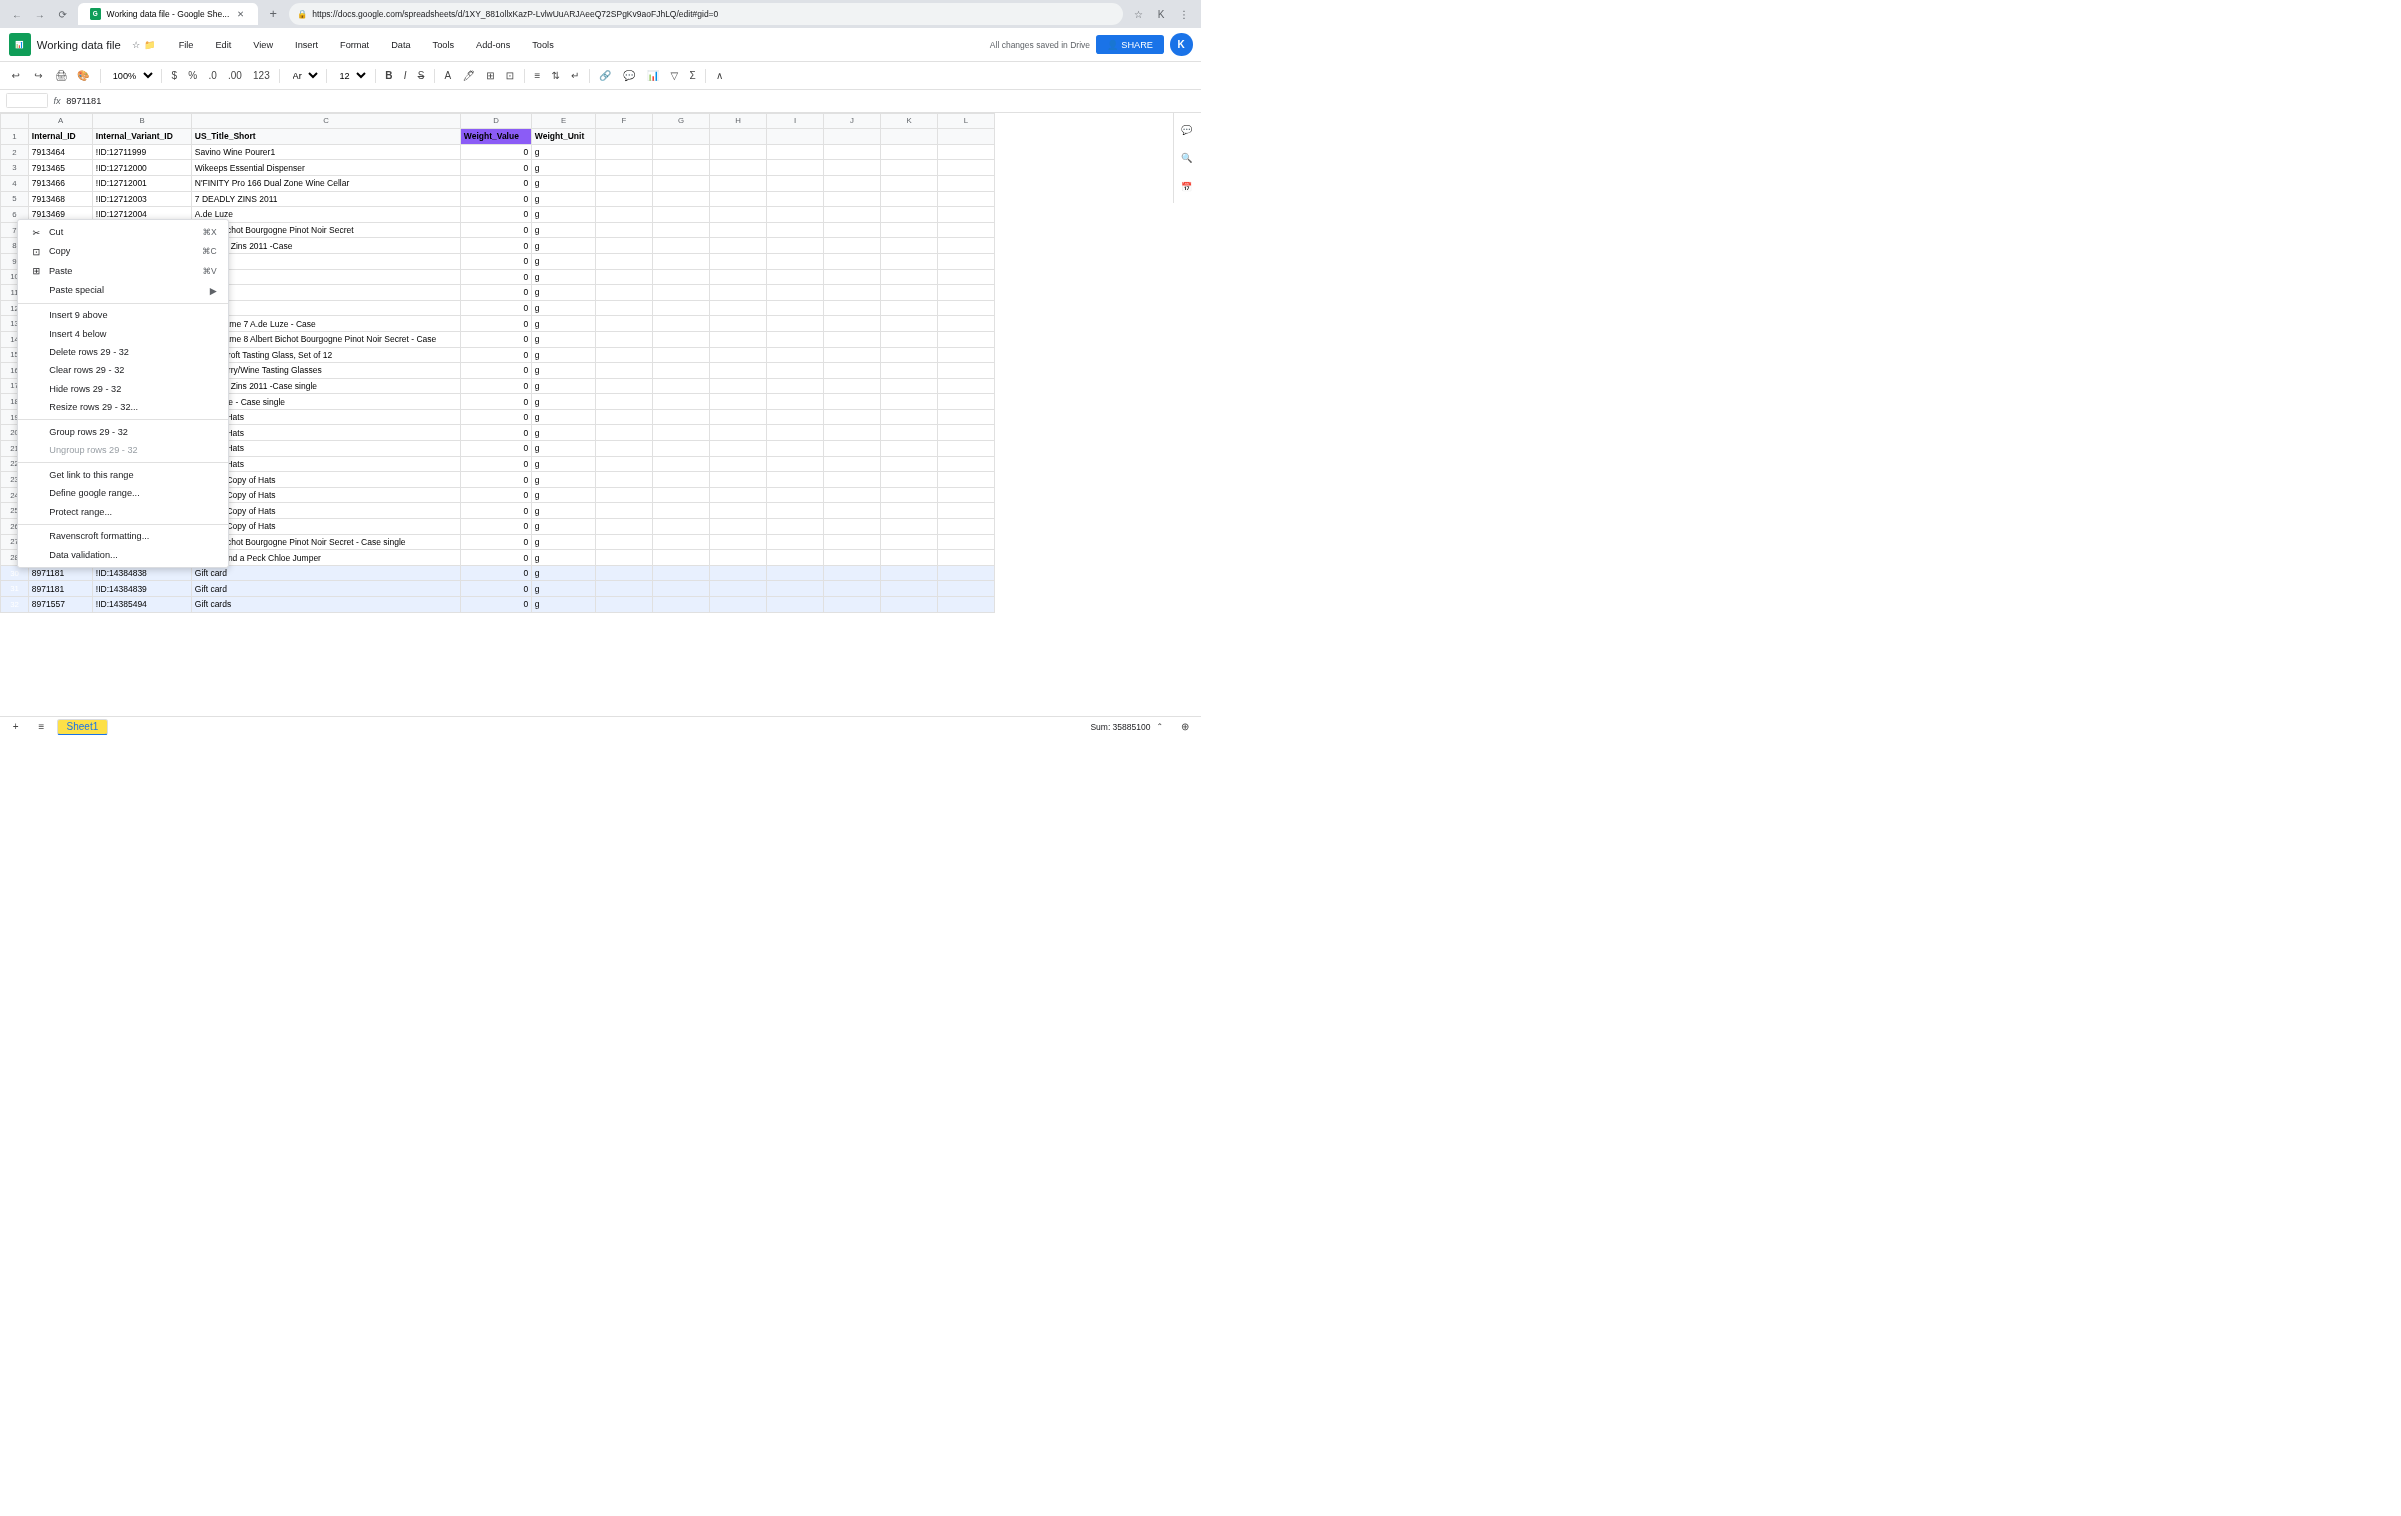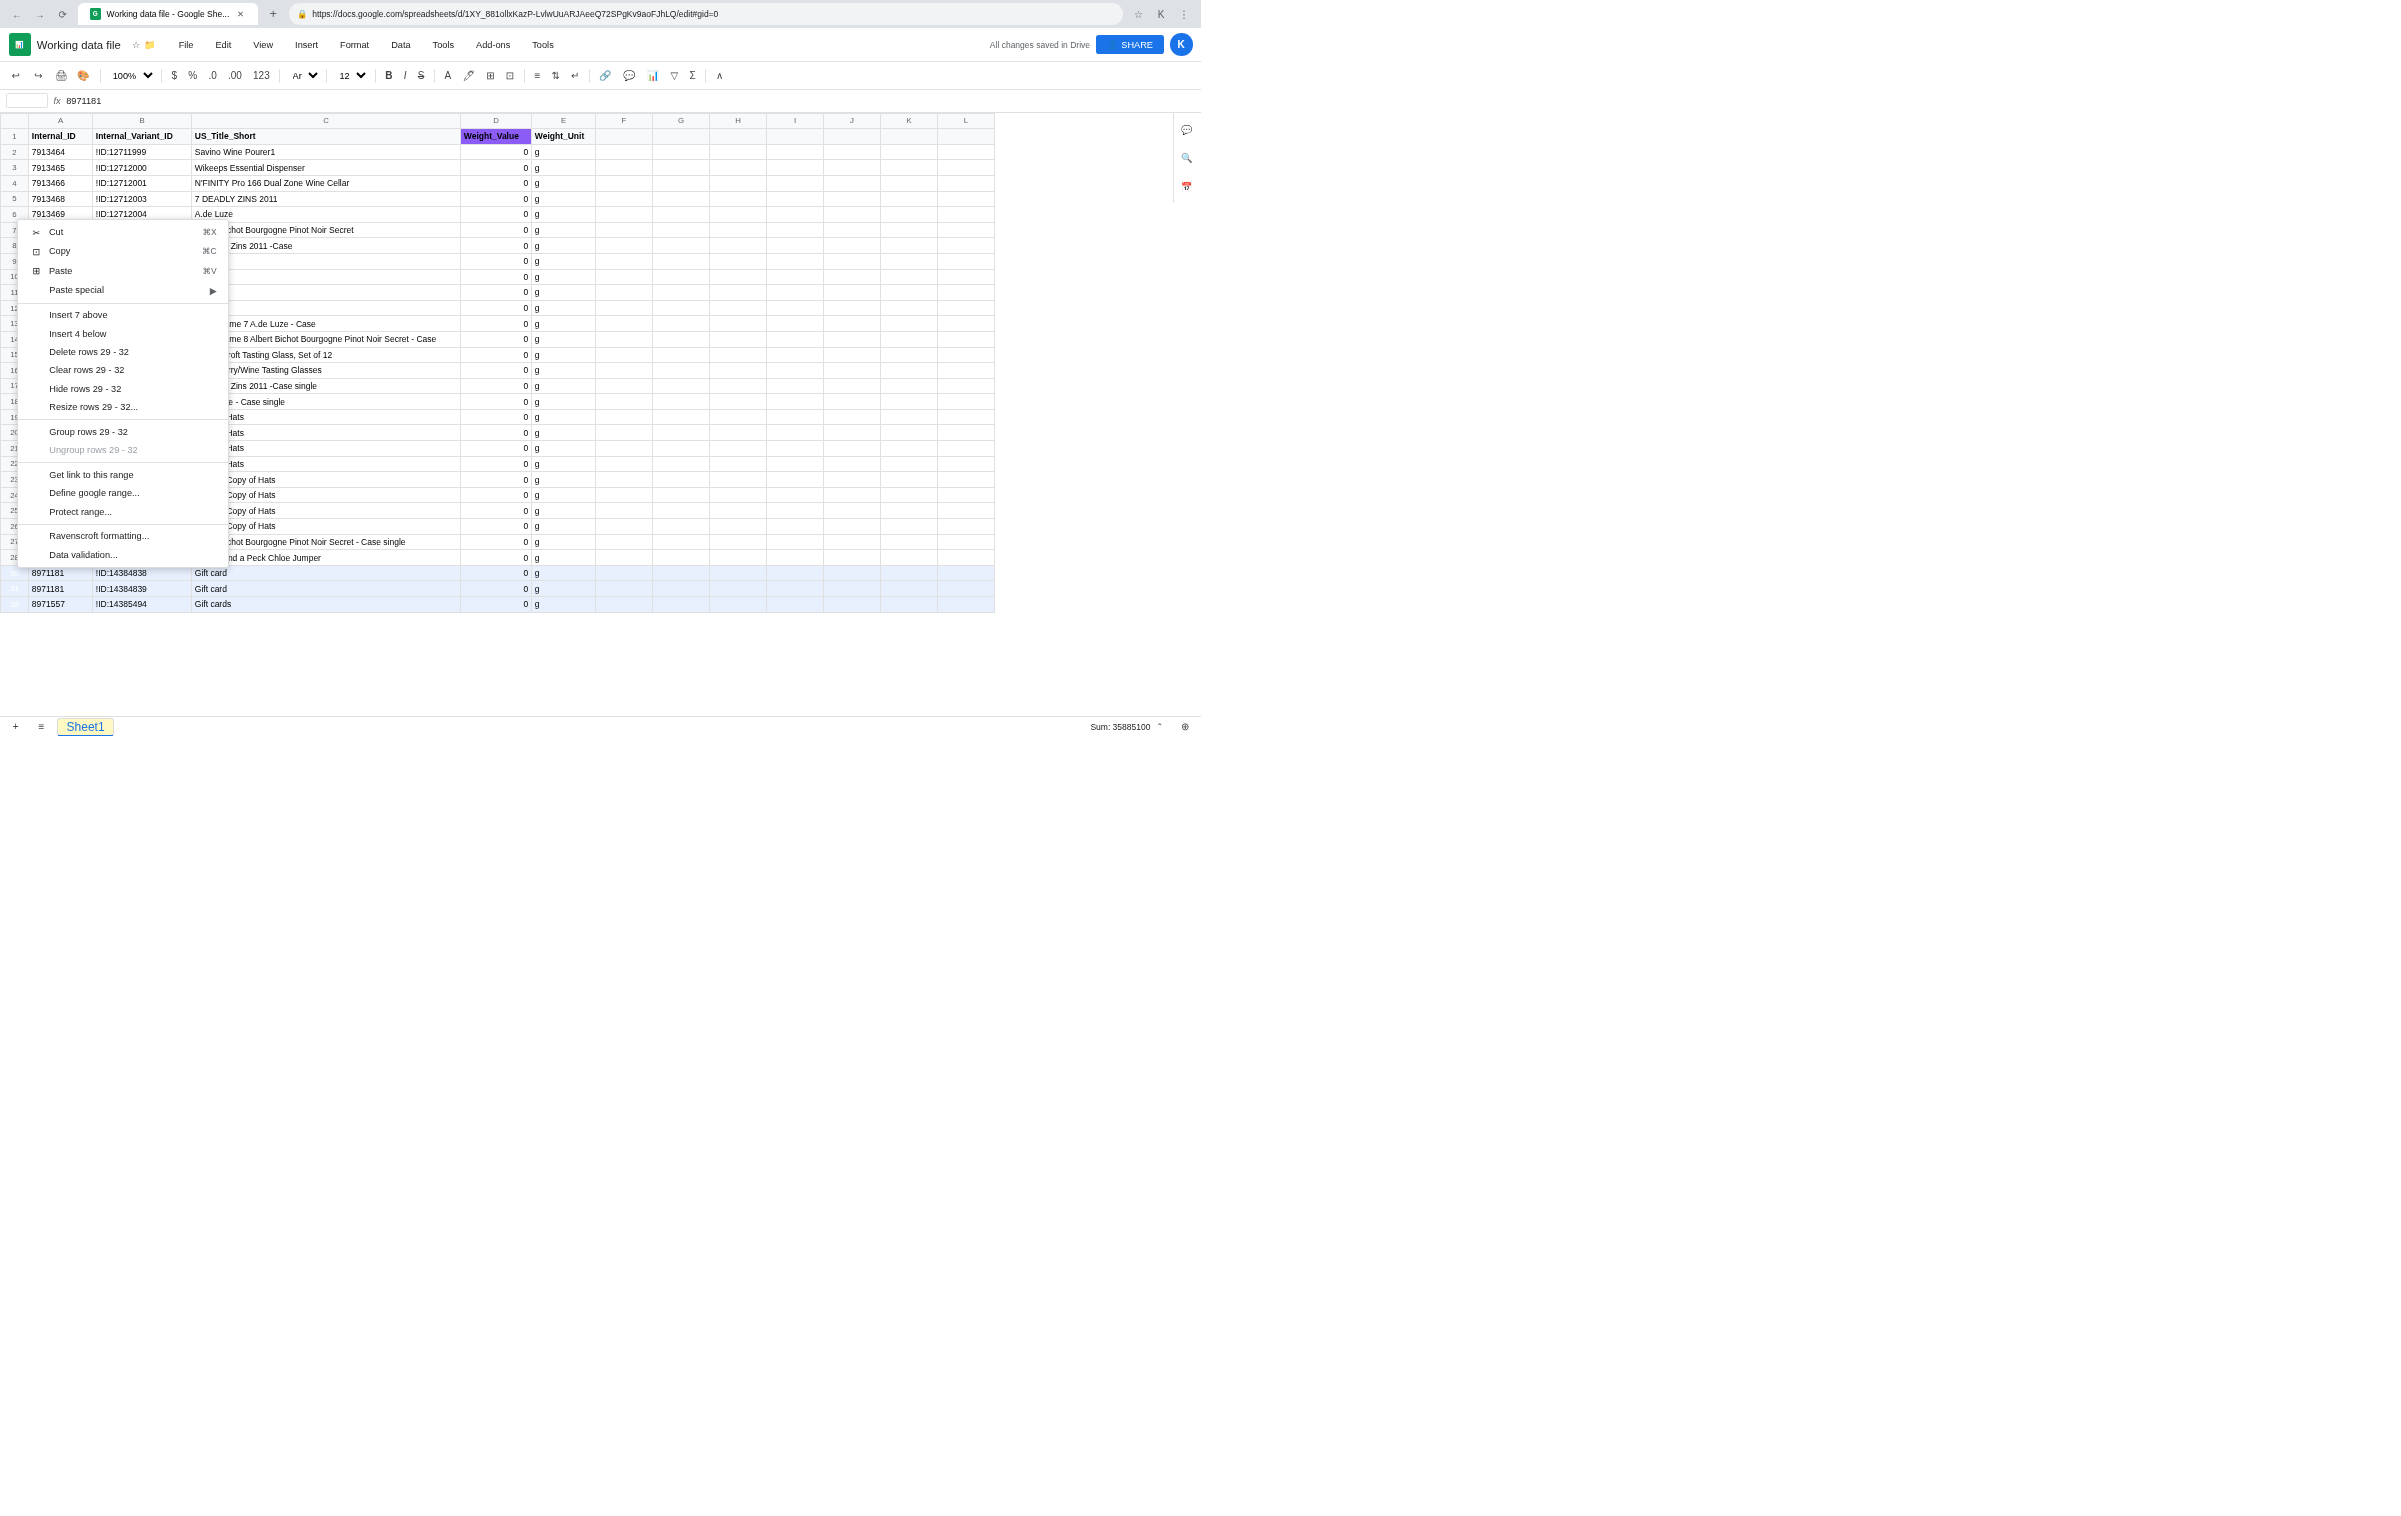--- a/index.html
+++ b/index.html
@@ -59,21 +59,21 @@
     .ctx-item { padding: 4.2px 11.3px; cursor: pointer; display: flex; align-items: center; justify-content: space-between; font-size: 9.2px; color: #202124; }
     .ctx-item.disabled { color: #9aa0a6; cursor: default; }
     .ctx-separator { height: 0.7px; background: #e0e0e0; margin: 2.8px 0; }
     .ctx-shortcut { color: #5f6368; font-size: 8.5px; }
     .ctx-arrow { color: #5f6368; }
     .ctx-icon { width: 14px; margin-right: 5.7px; text-align: center; }
     .ctx-item-left { display: flex; align-items: center; }
 
     
     .bottom-bar { height: 21px; background: #fff; border-top: 0.7px solid #e0e0e0; display: flex; align-items: center; padding: 0 5.7px; gap: 5.7px; }
-    .sheet-tab { background: #fef9c3; border: 0.7px solid #dadce0; border-radius: 2.8px; padding: 1.4px 8.5px; font-size: 12px; cursor: pointer; }
+    .sheet-tab { background: #fde047; border: 0.7px solid #dadce0; border-radius: 2.8px; padding: 1.4px 8.5px; font-size: 10px; cursor: pointer; }
     .sheet-tab.active { border-bottom: 1.4px solid #1a73e8; color: #1a73e8; }
     .bottom-right { margin-left: auto; font-size: 8.5px; color: #202124; }
 
     
     .right-sidebar { position: absolute; right: 0; top: 0; width: 28px; background: #fff; border-left: 0.7px solid #e0e0e0; display: flex; flex-direction: column; align-items: center; padding: 5.7px 0; gap: 5.7px; }
     .sidebar-icon { width: 22.6px; height: 22.6px; border-radius: 2.8px; display: flex; align-items: center; justify-content: center; cursor: pointer; color: #5f6368; }
 
     .main-area { display: flex; flex-direction: column; height: calc(758px - 28px - 34px - 28px - 22.6px - 21px); position: relative; }
 
     .highlighted-rows td, .highlighted-rows .row-header { background: #e8f0fe !important; }
@@ -720,21 +720,21 @@
           <div class="ctx-item-left">
             <span style="width: 20px; display: inline-block;"></span>
             <span>Paste special</span>
           </div>
           <span class="ctx-arrow">▶</span>
         </div>
         <div class="ctx-separator"></div>
         <div class="ctx-item">
           <div class="ctx-item-left">
             <span style="width: 20px; display: inline-block;"></span>
-            <span>Insert 7 above</span>
+            <span>Insert 9 above</span>
           </div>
         </div>
         <div class="ctx-item">
           <div class="ctx-item-left">
             <span style="width: 20px; display: inline-block;"></span>
             <span>Insert 4 below</span>
           </div>
         </div>
         <div class="ctx-item">
           <div class="ctx-item-left">

